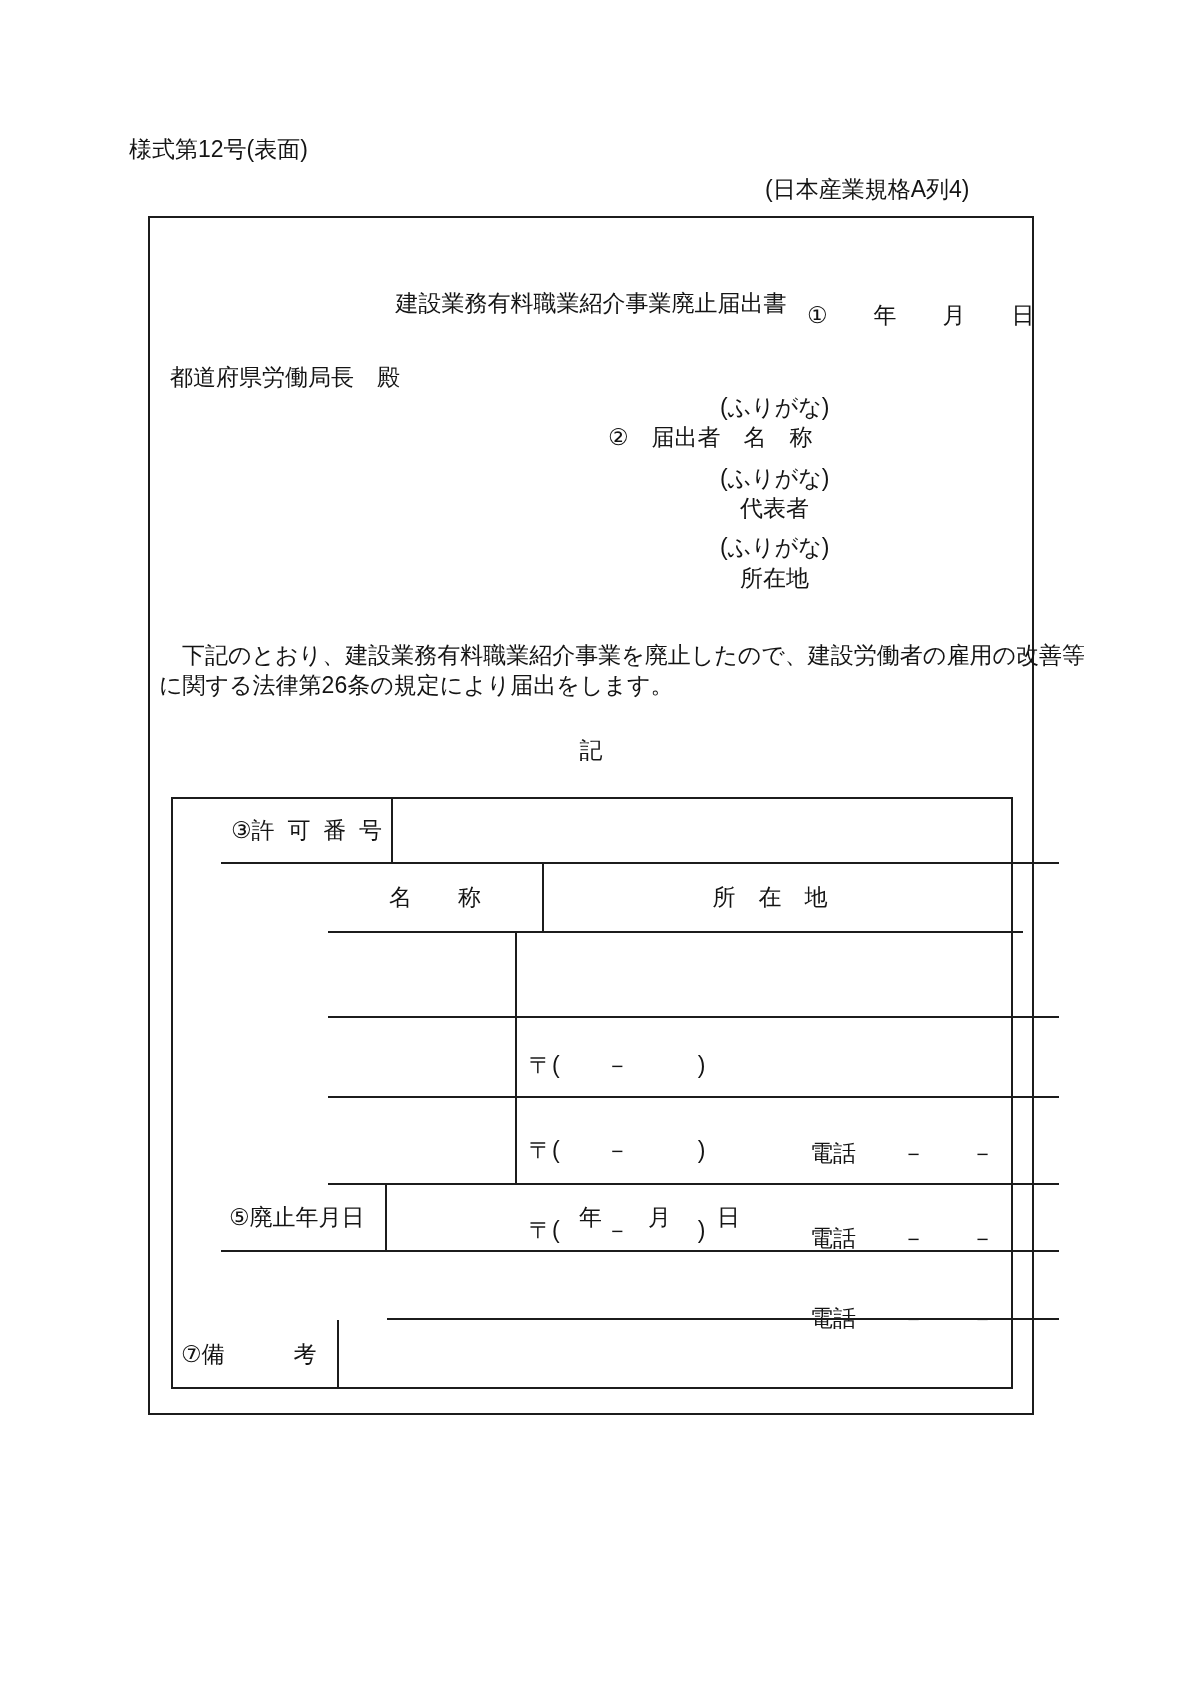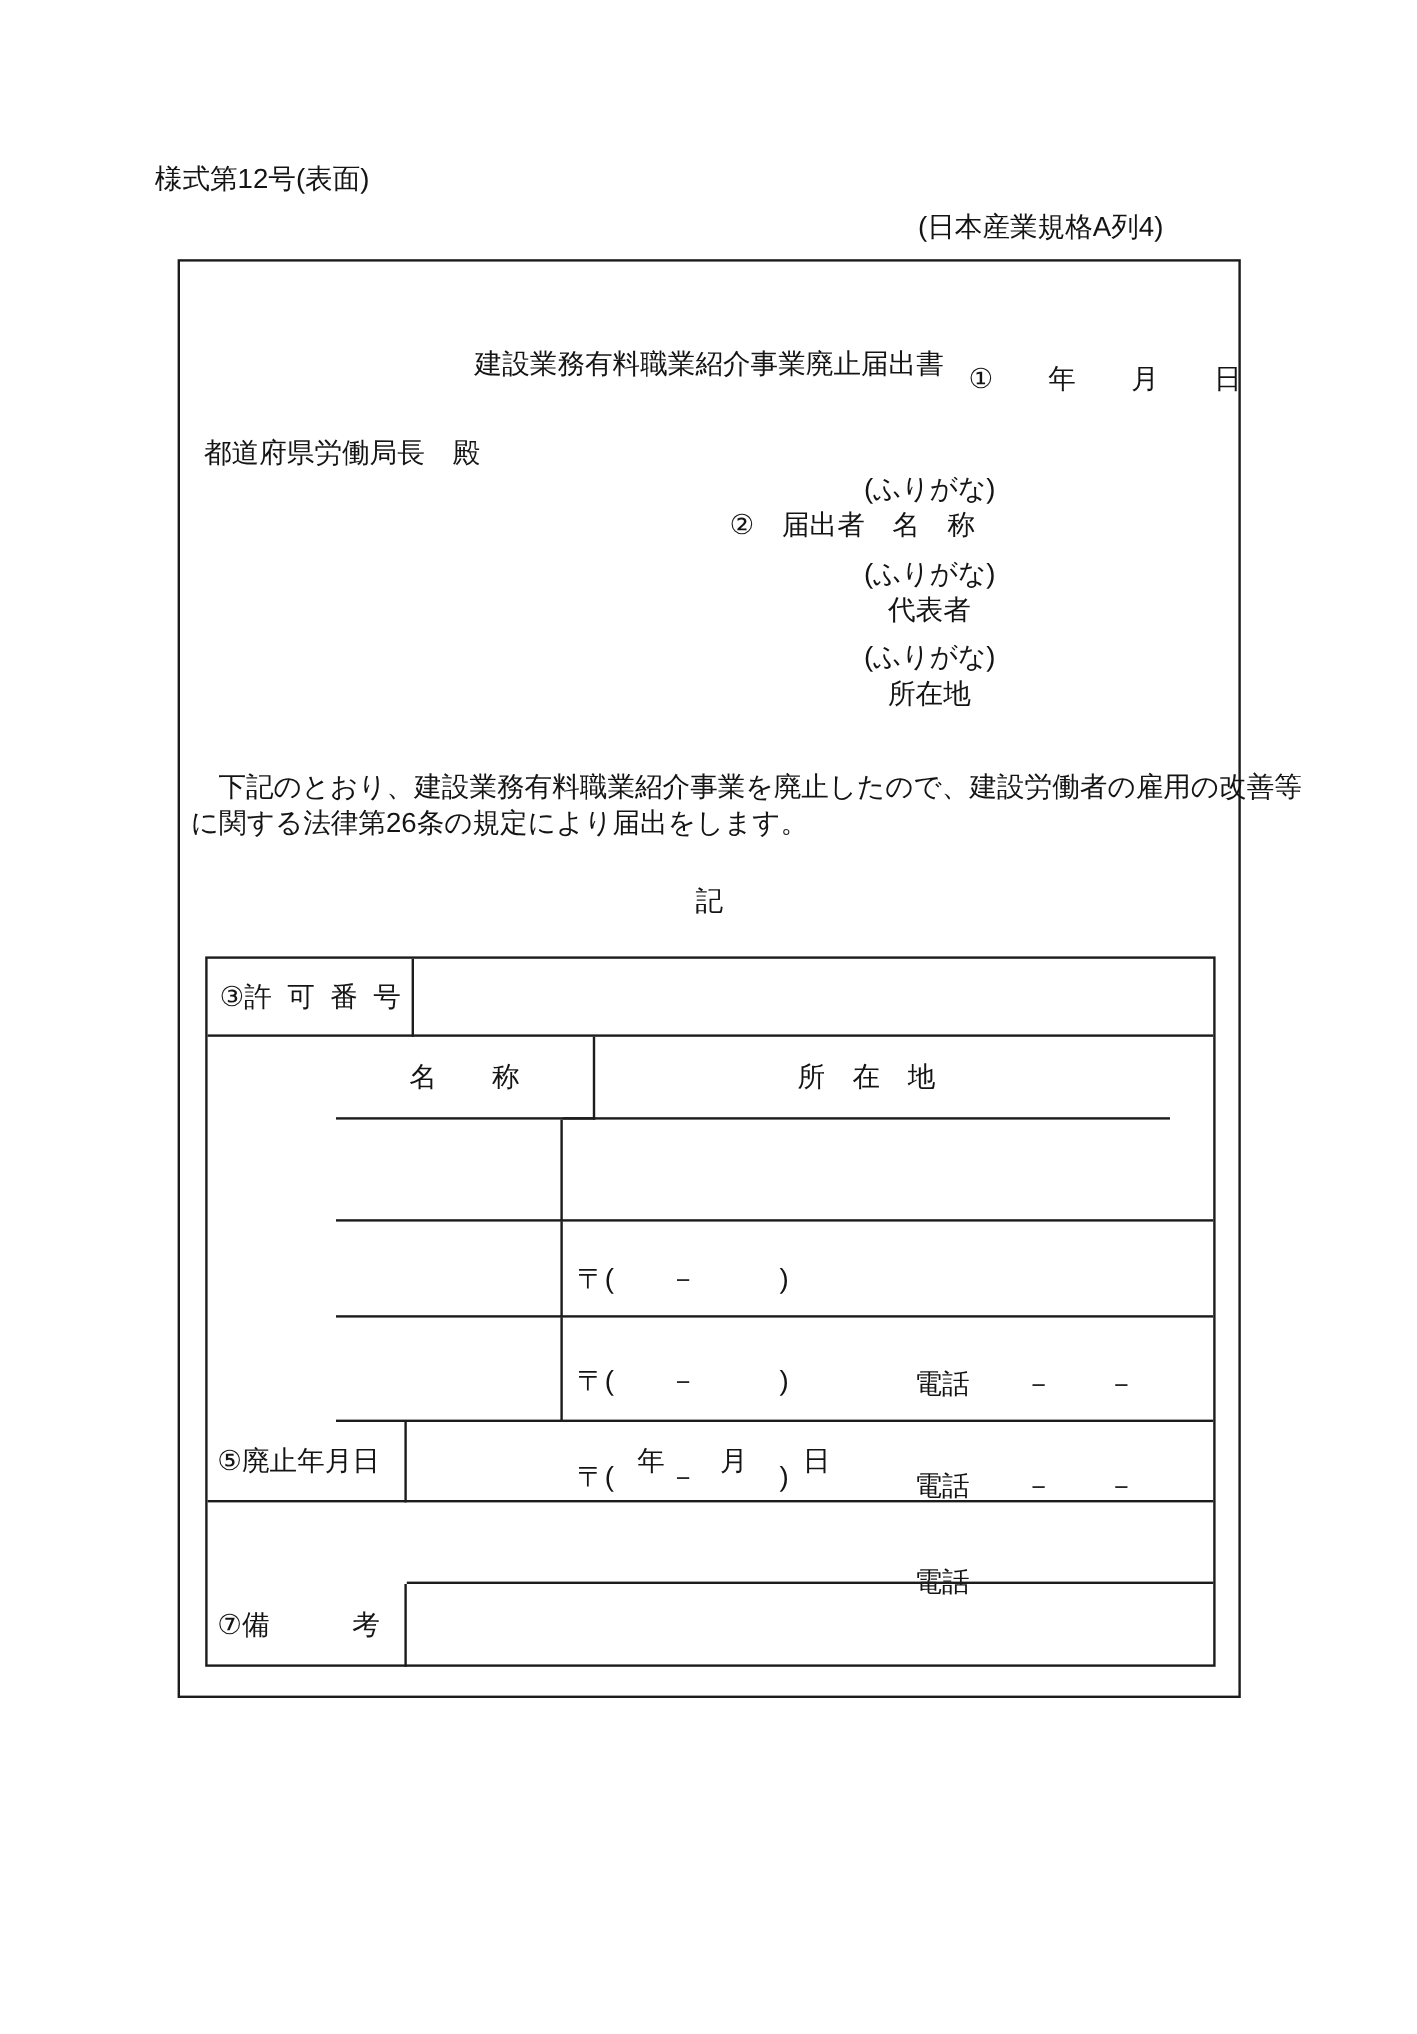--- a/index.html
+++ b/index.html
@@ -24,21 +24,21 @@
     position:absolute; left:21px; top:579px;
     width:842px; height:592px;
     border:2px solid #1c1c1c;
   }
   .cell {
     position:absolute; display:flex; align-items:center;
     font-size:23px; white-space:pre; line-height:1.15;
   }
   .block { display:block; }
   .b-r { border-right:2px solid #1c1c1c; }
-  .b-b { border-bottom:2px solid #1c1c1c; }
+  .b-b { border-bottom:2px solid #1c1c1c;margin-left:48px; }
 
   .addr-inner { padding:13px 0 0 12px; }
   .phone-line { margin:9px 0 0 281px; }
 </style>
 </head>
 <body>
 
 <div class="abs" style="left:129px; top:136px;">様式第12号(表面)</div>
 
 <div class="abs" style="left:765px; top:176px;">(日本産業規格A列4)</div>

